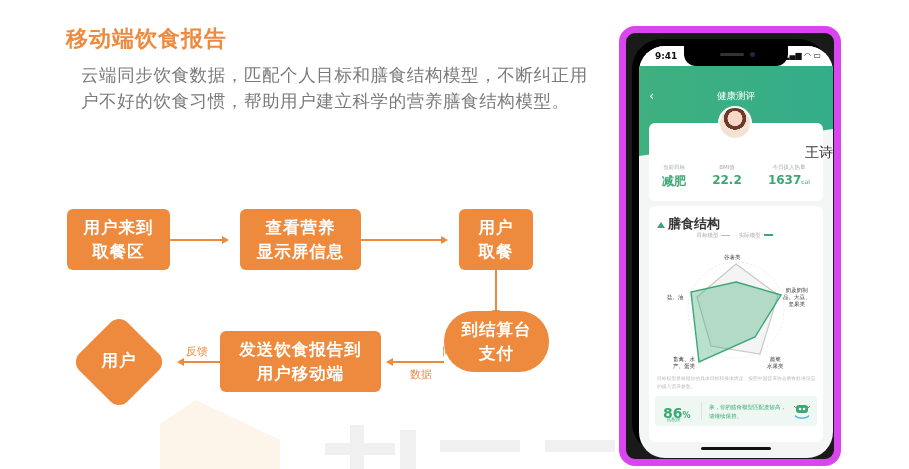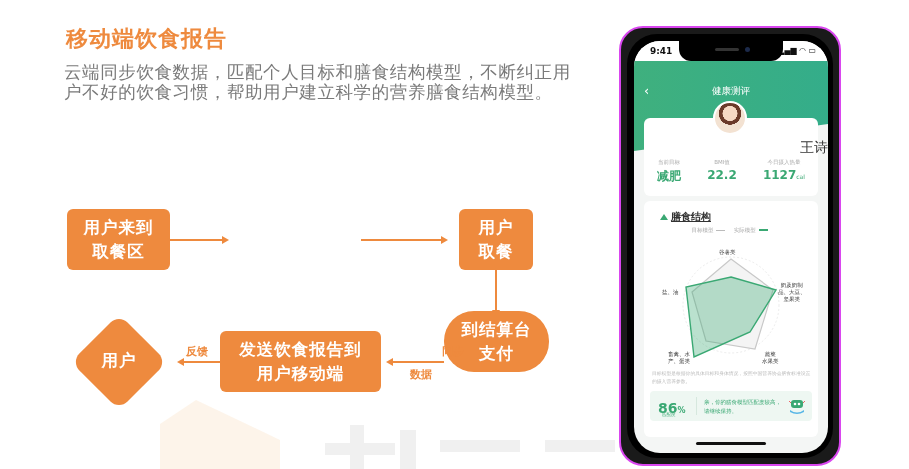--- a/index.html
+++ b/index.html
@@ -1,37 +1,37 @@
 <!DOCTYPE html>
 <html><head>
 <meta charset="utf-8">
 <style>
   * { box-sizing: border-box; margin: 0; padding: 0; }
   html, body { width: 909px; height: 469px; overflow: hidden; background: #ffffff; font-family: "DejaVu Sans", "Liberation Sans", sans-serif; }
   .stage { position: relative; width: 909px; height: 469px; background: #fff; overflow: hidden; }
 
   .title { position: absolute; left: 66px; top: 24px; font-size: 22px; font-weight: bold; color: #ee8a3e; letter-spacing: 1px; }
-  .desc { position: absolute; left: 64px; top: 62px; width: 520px; font-size: 17.5px; line-height: 20px; color: #7a7a7a; letter-spacing: 0.6px; }
+  .desc { position: absolute; left: 81px; top: 62px; width: 520px; font-size: 17.5px; line-height: 26px; color: #7a7a7a; letter-spacing: 0.6px; }
 
   .box { position: absolute; background: #ee8a3e; color: #fff; border-radius: 6px; display: flex; align-items: center; justify-content: center; text-align: center; font-size: 16.5px; line-height: 24px; font-weight: bold; letter-spacing: 1px; }
   .diamond { position: absolute; left: 85px; top: 328px; width: 68px; height: 68px; background: #ee8a3e; transform: rotate(45deg); border-radius: 12px; }
   .diamond-label { position: absolute; left: 85px; top: 350px; width: 68px; text-align: center; color: #fff; font-size: 16.5px; font-weight: bold; letter-spacing: 1px; }
 
   .hline { position: absolute; height: 2px; background: #ee8a3e; }
   .vline { position: absolute; width: 2px; background: #ee8a3e; }
   .arrow-r { position: absolute; width: 0; height: 0; border-top: 4px solid transparent; border-bottom: 4px solid transparent; border-left: 7px solid #ee8a3e; }
   .arrow-l { position: absolute; width: 0; height: 0; border-top: 4px solid transparent; border-bottom: 4px solid transparent; border-right: 7px solid #ee8a3e; }
   .arrow-d { position: absolute; width: 0; height: 0; border-left: 4px solid transparent; border-right: 4px solid transparent; border-top: 7px solid #ee8a3e; }
-  .edge-label { position: absolute; font-size: 11px; color: #ee8a3e; font-weight: bold; text-align: center; }
+  .edge-label { position: absolute; font-size: 11px; color: #ee8a3e; font-weight: normal; text-align: center; }
 
   .watermark-shape { position: absolute; left: 160px; top: 400px; width: 120px; height: 80px; background: #fdf3e8; clip-path: polygon(30% 0, 100% 50%, 100% 100%, 0 100%, 0 30%); opacity: 0.9; }
   .watermark-block { position: absolute; background: #f0f0f0; }
 
   
-  .phone { position: absolute; left: 619px; top: 26px; width: 222px; height: 440px; border-radius: 24px; background: #1a1a1a; border: 2px solid #d946ef; }
+  .phone { position: absolute; left: 619px; top: 26px; width: 222px; height: 440px; border-radius: 16px; background: #1a1a1a; border: 7px solid #d946ef; }
   .phone-inner { position: absolute; left: 6px; top: 6px; right: 6px; bottom: 6px; border-radius: 30px; background: #000; }
   .screen { position: absolute; left: 13px; top: 13px; width: 194px; height: 412px; border-radius: 26px; background: #f4f6f5; overflow: hidden; }
   .notch { position: absolute; left: 50%; top: 0; width: 104px; height: 20px; margin-left: -52px; background: #000; border-radius: 0 0 12px 12px; z-index: 5; }
   .notch .speaker { position: absolute; left: 36px; top: 7px; width: 24px; height: 3px; background: #333; border-radius: 2px; }
   .notch .cam { position: absolute; left: 66px; top: 6px; width: 5px; height: 5px; background: #1c2a4a; border-radius: 50%; }
   .statusbar { position: absolute; left: 0; top: 0; width: 100%; height: 20px; background: #fff; }
   .time { position: absolute; left: 16px; top: 5px; font-size: 9px; font-weight: bold; color: #111; }
   .status-icons { position: absolute; right: 12px; top: 5px; font-size: 8px; color: #111; font-weight: bold; }
   .header { position: absolute; left: 0; top: 20px; width: 100%; height: 90px; background: linear-gradient(90deg, #3fb07e, #34ad8a); clip-path: polygon(0 0, 100% 0, 100% 70%, 0 100%); }
   .back { position: absolute; left: 10px; top: 22px; color: #fff; font-size: 13px; }
@@ -40,21 +40,21 @@
   .card1 { position: absolute; left: 10px; top: 77px; width: 174px; height: 78px; background: #fff; border-radius: 6px; }
   .avatar { position: absolute; left: 79px; top: 60px; width: 34px; height: 34px; border-radius: 50%; background: radial-gradient(circle at 50% 35%, #f6d8c4 0 30%, #6b3a2a 31% 45%, #f3e2d2 46%); border: 2px solid #fff; z-index: 3; }
   .uname { position: absolute; left: 0; top: 98px; width: 208px; text-align: right; font-size: 14px; color: #333; z-index: 3; }
   .stats { position: absolute; left: 10px; top: 118px; width: 174px; display: flex; justify-content: space-around; }
   .stat { text-align: center; }
   .stat-label { font-size: 5.5px; color: #aaa; }
   .stat-val { font-size: 12px; color: #3aa873; font-weight: bold; margin-top: 2px; }
   .stat-unit { font-size: 6px; color: #3aa873; font-weight: normal; }
 
   .card2 { position: absolute; left: 10px; top: 160px; width: 174px; height: 236px; background: #fff; border-radius: 6px; }
-  .sec-title { position: absolute; left: 16px; top: 9px; font-size: 10px; color: #333; font-weight: bold; text-decoration: underline; }
+  .sec-title { position: absolute; left: 8px; top: 9px; font-size: 13px; color: #333; font-weight: bold; }
   .tri { display: inline-block; width: 0; height: 0; border-left: 4px solid transparent; border-right: 4px solid transparent; border-bottom: 6px solid #3aa873; margin-right: 3px; vertical-align: 0; }
   .legend { position: absolute; left: 0; top: 26px; width: 100%; text-align: center; font-size: 5.5px; color: #aaa; }
   .legend .ln { display: inline-block; width: 9px; height: 1px; vertical-align: middle; margin: 0 3px; }
   .radar { position: absolute; left: 0; top: 36px; width: 174px; height: 130px; }
   .radar-lbl { position: absolute; font-size: 5.5px; color: #333; line-height: 7px; text-align: center; }
   .note { position: absolute; left: 8px; top: 169px; width: 160px; font-size: 4.8px; color: #bbb; line-height: 8px; }
   .match { position: absolute; left: 6px; top: 190px; width: 162px; height: 30px; background: #eef7f2; border-radius: 4px; }
   .match-pct { position: absolute; left: 8px; top: 9px; font-size: 14px; color: #3aa873; font-weight: bold; }
   .match-pct small { font-size: 8px; }
   .match-lbl { position: absolute; left: 12px; top: 21px; font-size: 4.5px; color: #3aa873; }
@@ -80,20 +80,26 @@
 
   <div class="box" style="left:67px;top:209px;width:103px;height:61px;">
     <div>
         <div>用户来到</div>
         <div>取餐区</div>
       </div>
   </div>
   <div class="hline" style="left:170px;top:239px;width:52px;"></div>
   <div class="arrow-r" style="left:222px;top:236px;"></div>
 
+  <div class="box" style="left:240px;top:209px;width:121px;height:61px;">
+    <div>
+        <div>查看营养</div>
+        <div>显示屏信息</div>
+      </div>
+  </div>
   <div class="hline" style="left:361px;top:239px;width:80px;"></div>
   <div class="arrow-r" style="left:441px;top:236px;"></div>
 
   <div class="box" style="left:459px;top:209px;width:74px;height:61px;">
     <div>
         <div>用户</div>
         <div>取餐</div>
       </div>
   </div>
   <div class="vline" style="left:495px;top:270px;height:40px;"></div>
@@ -147,21 +153,21 @@
         <div class="stat">
           <div class="stat-label">当前目标</div>
           <div class="stat-val"><span>减肥</span></div>
         </div>
         <div class="stat">
           <div class="stat-label">BMI值</div>
           <div class="stat-val"><span>22.2</span></div>
         </div>
         <div class="stat">
           <div class="stat-label">今日摄入热量</div>
-          <div class="stat-val"><span>1127</span><span class="stat-unit">cal</span></div>
+          <div class="stat-val"><span>1637</span><span class="stat-unit">cal</span></div>
         </div>
       </div>
 
       <div class="card2">
         <div class="sec-title"><span class="tri"></span><span>膳食结构</span></div>
         <div class="legend">
           <span>目标模型</span><span class="ln" style="background:#bbb"></span>
           &nbsp;&nbsp;<span>实际模型</span><span class="ln" style="background:#3aa873;height:2px"></span>
         </div>
         <svg class="radar" viewBox="0 0 174 130">

